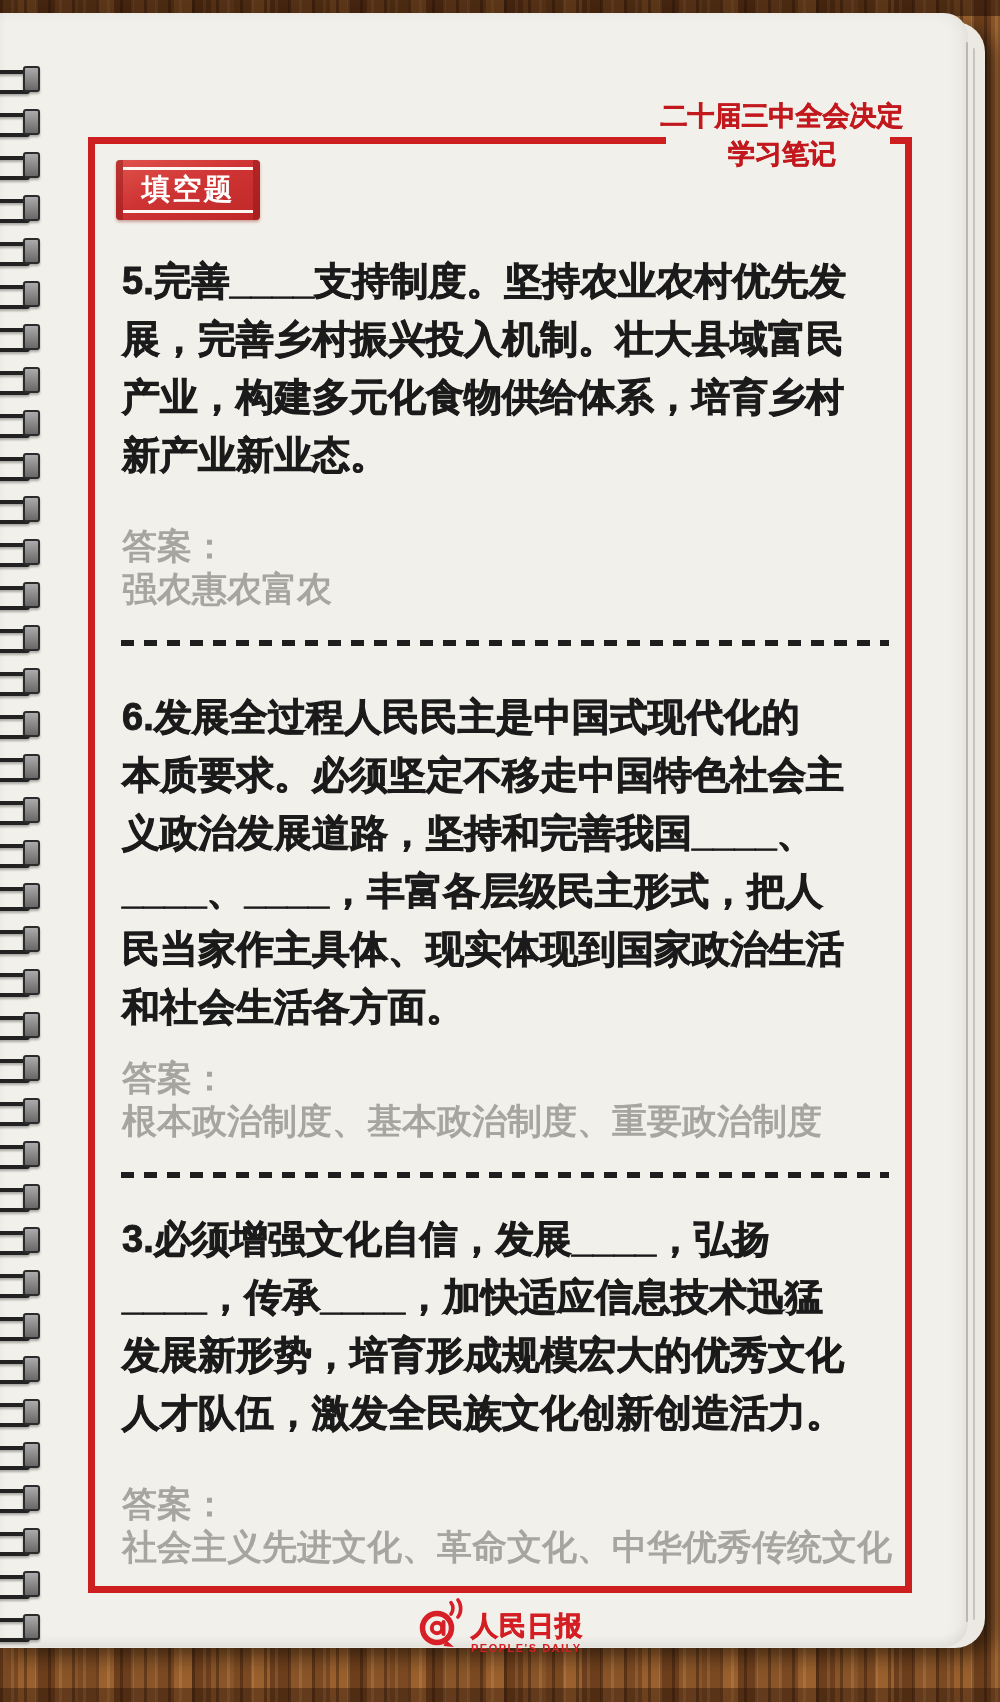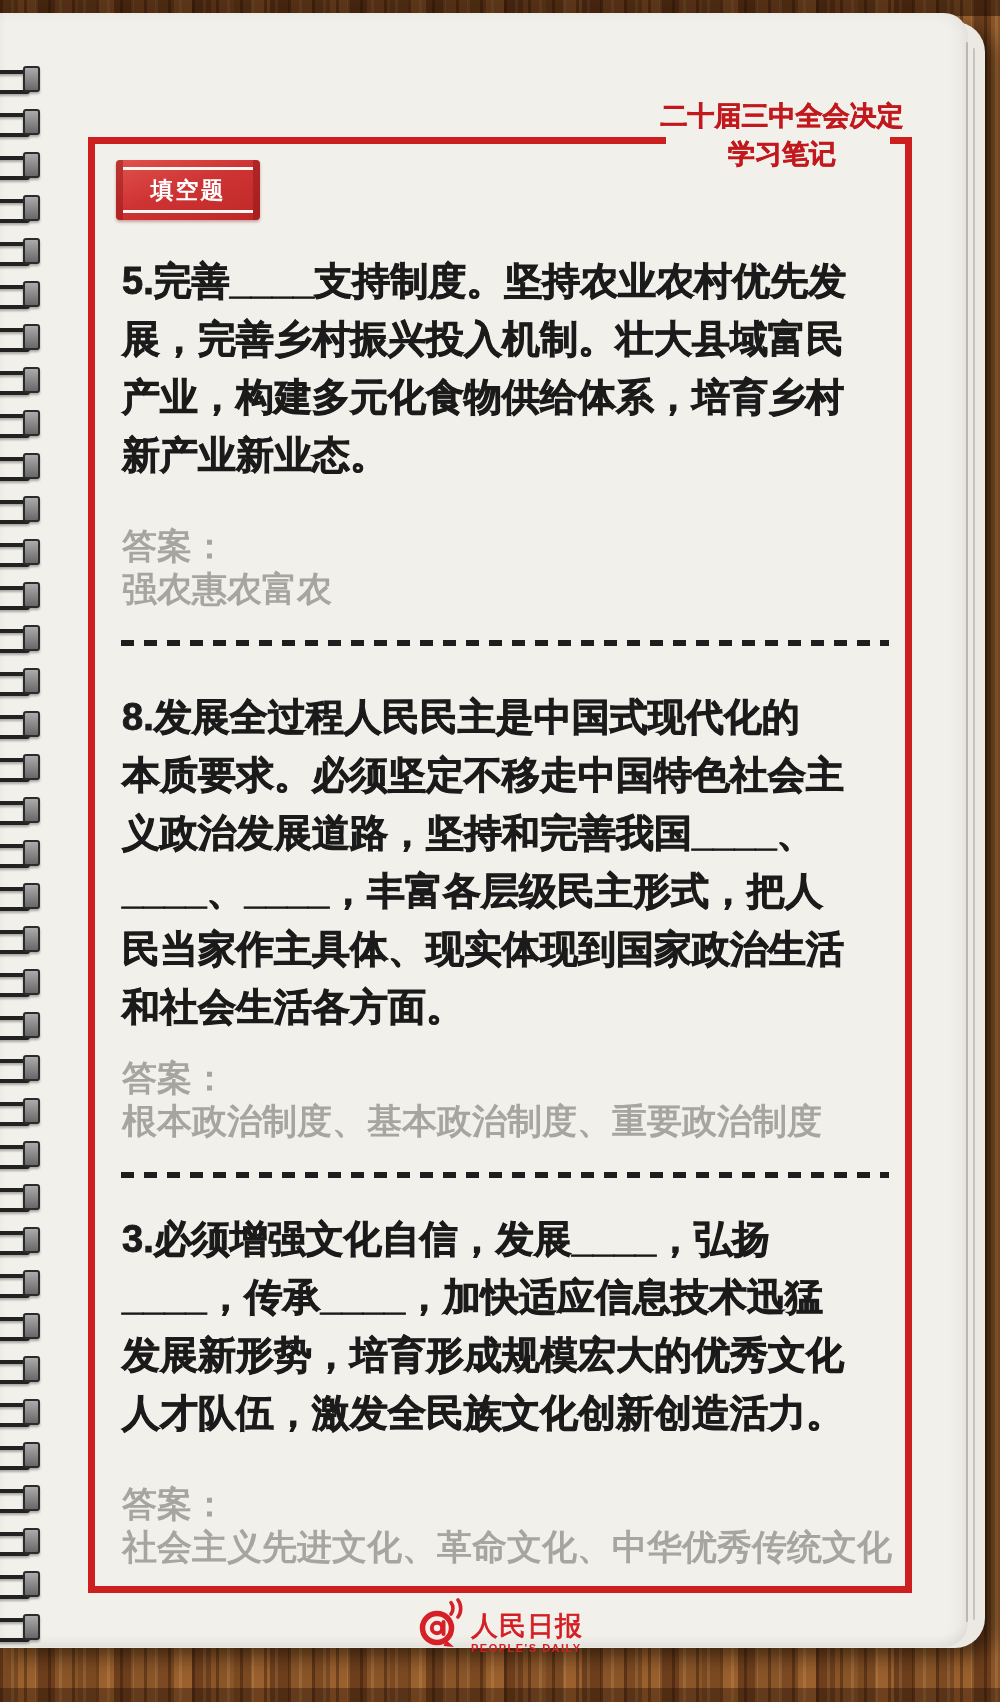--- a/index.html
+++ b/index.html
@@ -46,21 +46,21 @@
 
   .badge{position:absolute;left:116px;top:160px;width:144px;height:60px;
     background:linear-gradient(160deg,#e0534c 0%,#cf3434 45%,#bf2727 100%);
     border-radius:4px;box-shadow:0 2px 3px rgba(120,20,20,.35);}
   .badge::before,.badge::after{content:"";position:absolute;top:0;width:7px;height:100%;background:rgba(140,20,20,.45);}
   .badge::before{left:0;border-radius:4px 0 0 4px;}
   .badge::after{right:0;border-radius:0 4px 4px 0;}
   .badge .inner{position:absolute;left:7px;right:7px;top:7px;bottom:7px;
     border-top:3px solid #fdf6f2;border-bottom:3px solid #fdf6f2;
     display:flex;align-items:center;justify-content:center;}
-  .badge .label{color:#fff;font-size:23px;font-weight:bold;letter-spacing:2px;}
+  .badge .label{color:#fff;font-size:29px;font-weight:bold;letter-spacing:2px;}
 
   .q-text{position:absolute;left:122px;color:#1b1b1b;font-size:38px;line-height:58px;
     font-weight:900;white-space:pre-line;-webkit-text-stroke:.9px #1b1b1b;letter-spacing:0;}
   .q5{top:252px;}
   .q6{top:688px;}
   .q7{top:1210px;}
 
   .ans{position:absolute;left:122px;color:#a7a59f;font-size:35px;line-height:43px;
     font-weight:700;white-space:pre-line;}
   .ans5{top:524px;}
@@ -68,21 +68,21 @@
   .ans7{top:1482px;}
 
   .dash{position:absolute;left:121px;width:768px;height:6px;
     background:repeating-linear-gradient(90deg,#1e1e1e 0 13px,rgba(0,0,0,0) 13px 23px);}
   .dash1{top:640px;}
   .dash2{top:1172px;}
 
   .logo{position:absolute;left:0;top:1598px;width:1000px;display:flex;justify-content:center;}
   .logo-inner{display:flex;align-items:flex-start;gap:4px;}
   .logo-txt{display:flex;flex-direction:column;padding-top:14px;}
-  .logo-cn{color:#d41e24;font-size:27px;font-weight:400;letter-spacing:1px;line-height:28px;
+  .logo-cn{color:#d41e24;font-size:27px;font-weight:700;letter-spacing:1px;line-height:28px;
     -webkit-text-stroke:.8px #d41e24;}
   .logo-en{color:#d41e24;font-size:11px;font-weight:bold;letter-spacing:1.5px;margin-top:2px;}
 </style>
 </head>
 <body>
 
 <div class="stage">
   <div class="wood-shade-top"></div>
   <div class="wood-shade-bottom"></div>
 
@@ -107,21 +107,21 @@
   </div>
 
   <div class="q-text q5">5.完善____支持制度。坚持农业农村优先发
 展，完善乡村振兴投入机制。壮大县域富民
 产业，构建多元化食物供给体系，培育乡村
 新产业新业态。</div>
   <div class="ans ans5">答案：
 强农惠农富农</div>
   <div class="dash dash1"></div>
 
-  <div class="q-text q6">8.发展全过程人民民主是中国式现代化的
+  <div class="q-text q6">6.发展全过程人民民主是中国式现代化的
 本质要求。必须坚定不移走中国特色社会主
 义政治发展道路，坚持和完善我国____、
 ____、____，丰富各层级民主形式，把人
 民当家作主具体、现实体现到国家政治生活
 和社会生活各方面。</div>
   <div class="ans ans6">答案：
 根本政治制度、基本政治制度、重要政治制度</div>
   <div class="dash dash2"></div>
 
   <div class="q-text q7">3.必须增强文化自信，发展____，弘扬

